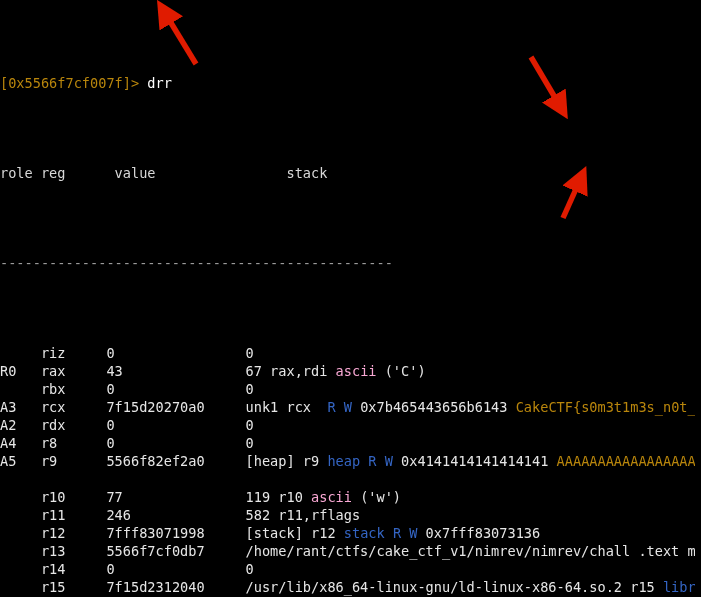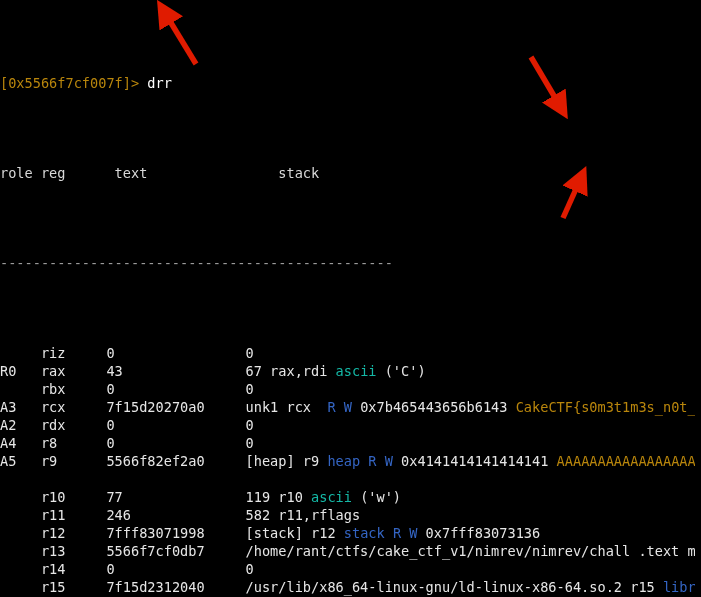--- a/index.html
+++ b/index.html
@@ -41,38 +41,38 @@
     display: block;
   }
   
   .c-prompt   { color: #b9860c; }
   .c-cmd      { color: #ffffff; }
   .c-head     { color: #d8d8d8; }
   .c-sep      { color: #9a9a9a; }
   .c-white    { color: #e6e6e6; }
   .c-blue     { color: #3465c4; }
   .c-flag     { color: #b9860c; }
-  .c-yellow   { color: #14b8a6; margin-top: 24px; }
+  .c-yellow   { color: #f9a8d4; margin-top: 24px; }
   .arrow {
     position: absolute;
     pointer-events: none;
   }
 </style>
 </head>
 <body>
 
 <div id="terminal">
 
   <div class="scr">
 
     
     <div class="line"><span class="c-prompt">[0x5566f7cf007f]&gt;</span><span> </span><span class="c-cmd">drr</span></div>
 
     
-    <div class="line"><span class="c-head">role</span><span> </span><span class="c-head">reg</span><span>      </span><span class="c-head">text</span><span>                </span><span class="c-head">stack</span></div>
+    <div class="line"><span class="c-head">role</span><span> </span><span class="c-head">reg</span><span>      </span><span class="c-head">value</span><span>                </span><span class="c-head">stack</span></div>
 
     
     <div class="line"><span class="c-sep">------------------------------------------------</span></div>
 
     
     <div id="rows"><div class="line"><span class="c-white">     </span><span class="c-white">riz     </span><span class="c-white">0                </span><span class="c-white">0</span></div><div class="line"><span class="c-white">R0   </span><span class="c-white">rax     </span><span class="c-white">43               </span><span class="c-white">67 rax,rdi </span><span class="c-yellow">ascii</span><span class="c-white"> ('C')</span></div><div class="line"><span class="c-white">     </span><span class="c-white">rbx     </span><span class="c-white">0                </span><span class="c-white">0</span></div><div class="line"><span class="c-white">A3   </span><span class="c-white">rcx     </span><span class="c-white">7f15d20270a0     </span><span class="c-white">unk1 rcx </span><span class="c-white"> </span><span class="c-blue">R</span><span class="c-white"> </span><span class="c-blue">W</span><span class="c-white"> 0x7b465443656b6143 </span><span class="c-flag">CakeCTF{s0m3t1m3s_n0t_C}</span></div><div class="line"><span class="c-white">A2   </span><span class="c-white">rdx     </span><span class="c-white">0                </span><span class="c-white">0</span></div><div class="line"><span class="c-white">A4   </span><span class="c-white">r8      </span><span class="c-white">0                </span><span class="c-white">0</span></div><div class="line"><span class="c-white">A5   </span><span class="c-white">r9      </span><span class="c-white">5566f82ef2a0     </span><span class="c-white">[heap] r9 </span><span class="c-blue">heap</span><span class="c-white"> </span><span class="c-blue">R</span><span class="c-white"> </span><span class="c-blue">W</span><span class="c-white"> 0x4141414141414141 </span><span class="c-flag">AAAAAAAAAAAAAAAAAAAAAAAAAAAAAAAA</span></div><div class="line"><span class="c-white">     </span><span class="c-white">        </span><span class="c-white">                 </span><span class="c-white"></span></div><div class="line"><span class="c-white">     </span><span class="c-white">r10     </span><span class="c-white">77               </span><span class="c-white">119 r10 </span><span class="c-yellow">ascii</span><span class="c-white"> ('w')</span></div><div class="line"><span class="c-white">     </span><span class="c-white">r11     </span><span class="c-white">246              </span><span class="c-white">582 r11,rflags</span></div><div class="line"><span class="c-white">     </span><span class="c-white">r12     </span><span class="c-white">7fff83071998     </span><span class="c-white">[stack] r12 </span><span class="c-blue">stack</span><span class="c-white"> </span><span class="c-blue">R</span><span class="c-white"> </span><span class="c-blue">W</span><span class="c-white"> 0x7fff83073136</span></div><div class="line"><span class="c-white">     </span><span class="c-white">r13     </span><span class="c-white">5566f7cf0db7     </span><span class="c-white">/home/rant/ctfs/cake_ctf_v1/nimrev/nimrev/chall .text main</span></div><div class="line"><span class="c-white">     </span><span class="c-white">r14     </span><span class="c-white">0                </span><span class="c-white">0</span></div><div class="line"><span class="c-white">     </span><span class="c-white">r15     </span><span class="c-white">7f15d2312040     </span><span class="c-white">/usr/lib/x86_64-linux-gnu/ld-linux-x86-64.so.2 r15 </span><span class="c-blue">library</span></div><div class="line"></div></div>
 
     
     
 

